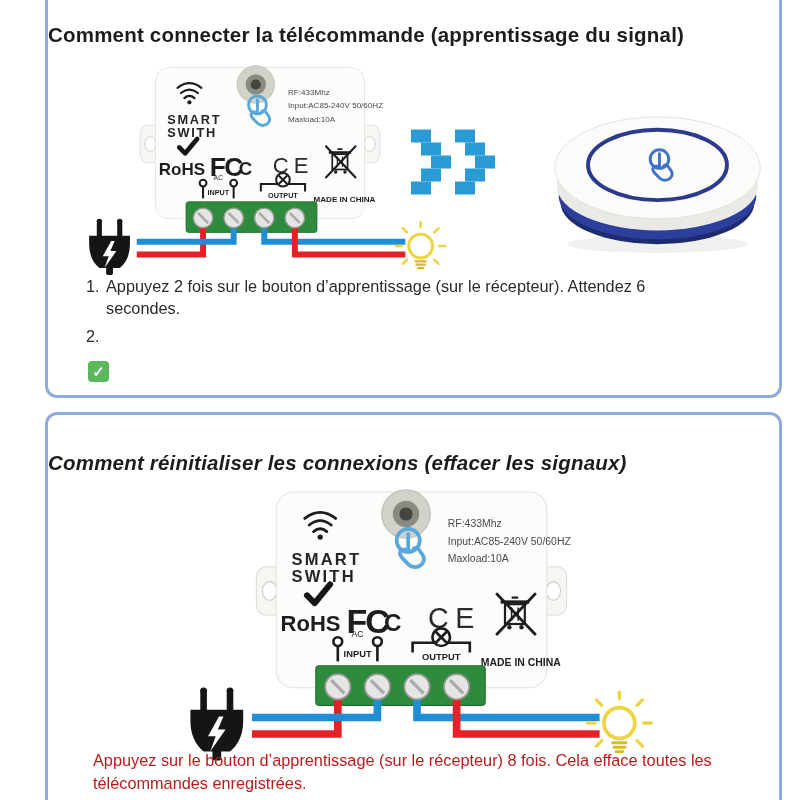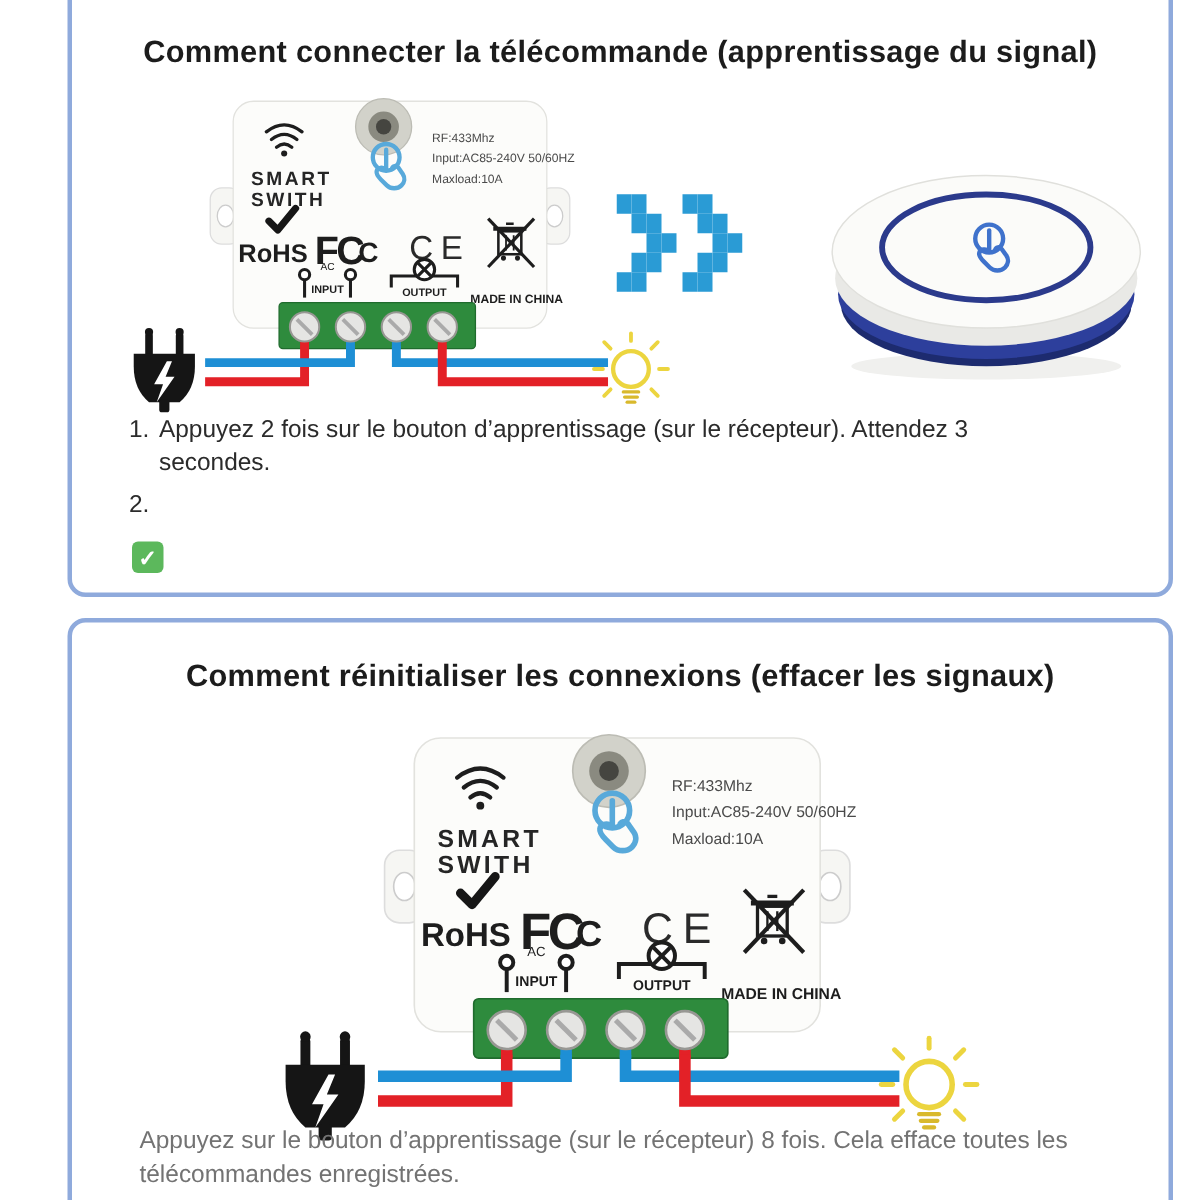--- a/index.html
+++ b/index.html
@@ -2,34 +2,34 @@
 <html><head>
 <meta charset="utf-8">
 <style>
   * { margin:0; padding:0; box-sizing:border-box; }
   html,body { width:800px; height:800px; background:#ffffff; overflow:hidden;
               font-family:"Liberation Sans", sans-serif; color:#222; position:relative; }
   .panel { position:absolute; left:45px; width:737px; border:3px solid #8faadc;
            border-radius:12px; background:#fff; }
   #panel1 { top:-14px; height:412px; }
   #panel2 { top:412px; height:430px; }
-  .panel-title { text-align:center; font-size:20.5px; font-weight:700; color:#1c1c1c;
+  .panel-title { text-align:left; font-size:20.5px; font-weight:700; color:#1c1c1c;
                  letter-spacing:0.2px; }
   #panel1 .panel-title { margin-top:34px; }
-  #panel2 .panel-title { margin-top:24px; }
+  #panel2 .panel-title { margin-top:36px;font-style:italic; }
   .abs { position:absolute; }
   .steps { position:absolute; left:38px; top:286px; width:625px; }
   .step { display:flex; font-size:16.3px; line-height:1.38; color:#2b2b2b; margin-bottom:5px; }
   .step-num { flex:0 0 20px; }
   .success-row { position:absolute; left:40px; top:372px; display:flex; align-items:center; gap:9px;
                  font-size:16.3px; color:#2b2b2b; }
   .check-box { display:inline-flex; width:21px; height:21px; background:#5cb85c; border-radius:4px;
                color:#fff; font-weight:700; font-size:15px; align-items:center; justify-content:center; }
   .instruction { position:absolute; left:45px; top:334px; width:660px; font-size:16.3px;
-                 line-height:1.42; color:#737373; }
+                 line-height:1.42; color:#b91c1c; }
   svg text { font-family:"Liberation Sans", sans-serif; }
 </style>
 </head>
 <body>
 
 <div class="panel" id="panel1">
   <div class="panel-title">Comment connecter la télécommande (apprentissage du signal)</div>
 
   <svg class="abs" style="left:12px; top:70px;" width="400" height="221" viewBox="0 0 470 260">
     <g>
@@ -212,21 +212,21 @@
     <g transform="translate(117,66)" stroke="#3f72cc" fill="none" stroke-width="3" stroke-linecap="round" stroke-linejoin="round">
       <circle cx="0" cy="-11" r="9.5"></circle>
       <path d="M0,-16.5 L0,-2"></path>
       <path d="M0,-2 c-2.2,-2.7 -6.3,-1.8 -6.8,0.9 c-0.4,2.2 1.4,4 3.2,5.8 l4,4 c2.7,2.7 7.7,2.7 10.4,0 c2.2,-2.2 2.7,-5.4 0.9,-8.1 l-3.2,-4.5 c-1.4,-1.8 -4,-1.4 -4.5,0.9"></path>
     </g>
   </svg>
 
   <div class="steps">
     <div class="step">
       <span class="step-num">1.</span>
-      <span>Appuyez 2 fois sur le bouton d’apprentissage (sur le récepteur). Attendez 3 secondes.</span>
+      <span>Appuyez 2 fois sur le bouton d’apprentissage (sur le récepteur). Attendez 6 secondes.</span>
     </div>
     <div class="step">
       <span class="step-num">2.</span>
     </div>
   </div>
 
   <div class="success-row">
     <span class="check-box">✓</span>
   </div>
 </div>

